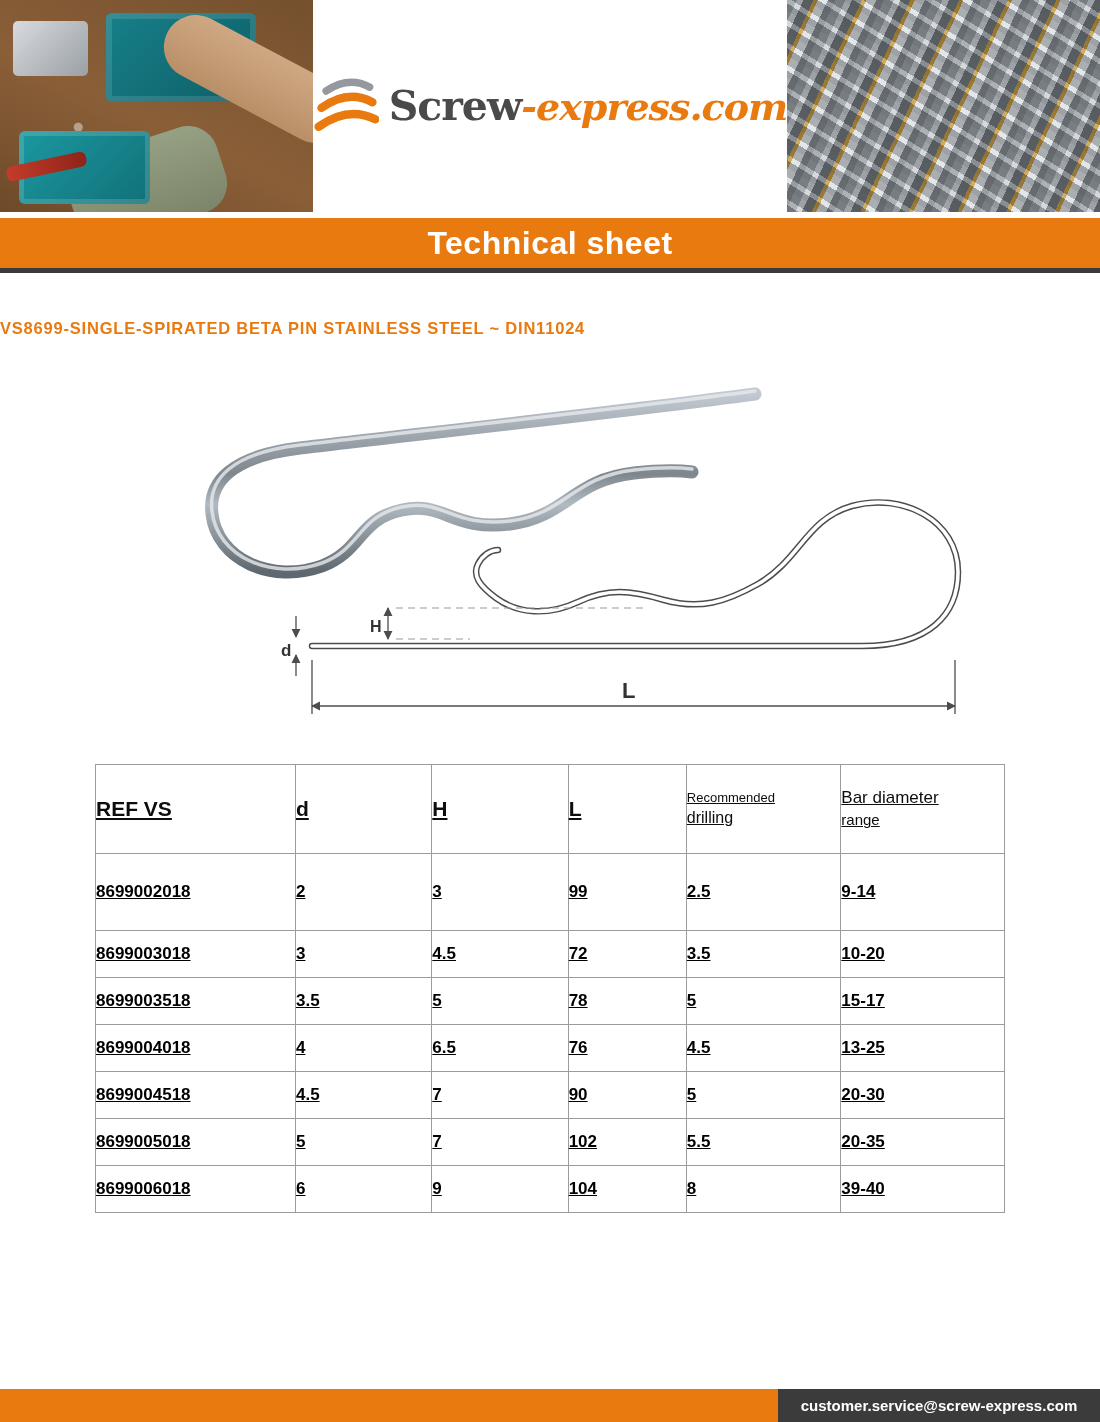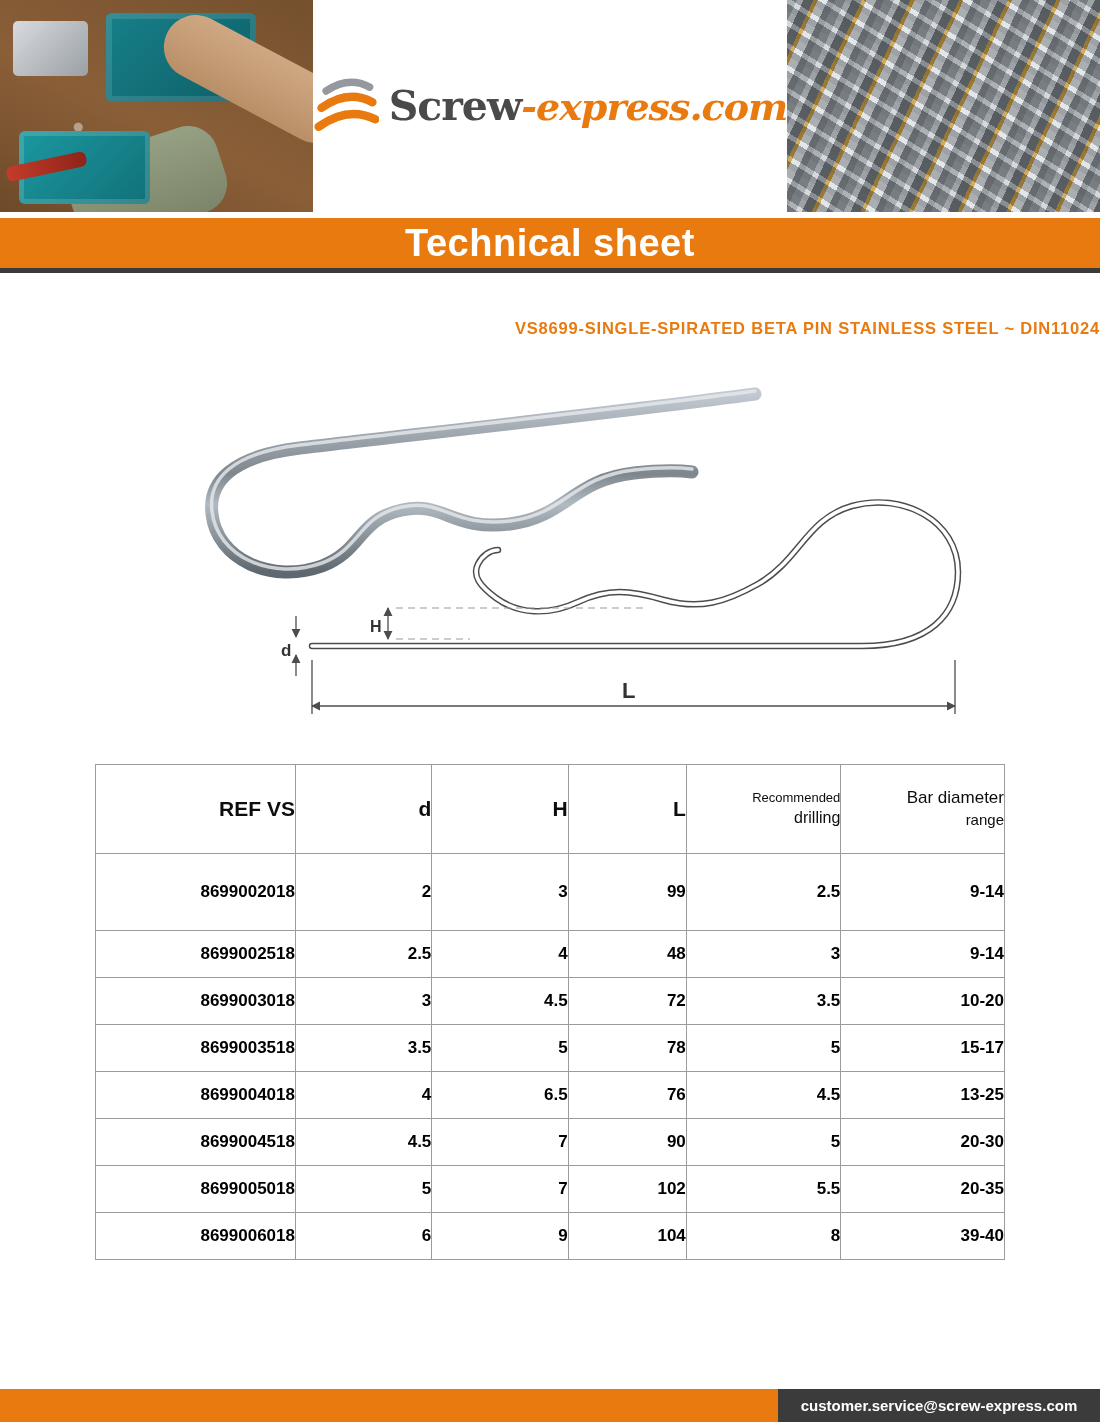--- a/index.html
+++ b/index.html
@@ -26,36 +26,36 @@
       #8a9096;}
   .photo-right::after{content:"";position:absolute;inset:0;background:
       repeating-linear-gradient(32deg,rgba(40,44,48,.35) 0 6px,rgba(255,255,255,.18) 6px 11px,rgba(20,22,24,.25) 11px 19px);}
   .logo-wrap{flex:1;display:flex;align-items:center;justify-content:space-between;gap:10px;background:#fff;}
   .logo-text{white-space:nowrap;font-family:"DejaVu Serif",serif;}
   .logo-bold{font-weight:bold;font-size:41px;color:#4a4a4a;letter-spacing:-1px;}
   .logo-accent{font-style:italic;font-weight:bold;font-size:38px;color:#e87a10;letter-spacing:-1px;}
 
   
   .banner{height:50px;background:#e87a10;border-bottom:5px solid #3a3a3a;display:flex;align-items:center;justify-content:center;margin-top:6px;}
-  .banner span{color:#fff;font-size:38px;font-weight:bold;letter-spacing:.5px;}
-
-  
-  .doc-title{margin-top:46px;text-align:right;color:#e87a10;font-size:16.5px;font-weight:bold;letter-spacing:.8px;}
+  .banner span{color:#fff;font-size:32px;font-weight:bold;letter-spacing:.5px;}
+
+  
+  .doc-title{margin-top:46px;text-align:left;color:#e87a10;font-size:16.5px;font-weight:bold;letter-spacing:.8px;}
 
   
   .diagram{display:block;margin:26px auto 0;}
   .dim{stroke:#4c4c4c;stroke-width:1.3;fill:none;}
   .dim-dash{stroke:#9a9a9a;stroke-width:1.2;fill:none;stroke-dasharray:7 5;}
   .wire-out{fill:none;stroke:#4c4c4c;stroke-width:6.5;stroke-linecap:round;}
   .wire-in{fill:none;stroke:#ffffff;stroke-width:3.6;stroke-linecap:round;}
   .dimtext{font-family:"Liberation Sans",sans-serif;font-weight:bold;fill:#333;}
 
   
   .spec-table{border-collapse:collapse;width:910px;margin:20px auto 0;table-layout:fixed;}
-  .spec-table th,.spec-table td{border:1px solid #9b9b9b;text-align:right;vertical-align:middle;padding:0;}
+  .spec-table th,.spec-table td{border:1px solid #9b9b9b;text-align:left;vertical-align:middle;padding:0;text-decoration:underline;}
   .spec-table thead th{height:88px;font-size:21px;font-weight:bold;color:#0d0d0d;}
   .spec-table td{height:46px;font-size:17px;font-weight:bold;color:#000000;}
   .spec-table tbody tr.tall td{height:76px;}
   .hline{display:block;line-height:1.35;}
   .h-small{font-size:13px;font-weight:normal;}
   .h-mid{font-size:16px;font-weight:normal;}
   .h-bar1{font-size:17px;font-weight:normal;}
   .h-bar2{font-size:15px;font-weight:normal;}
 
   
@@ -171,28 +171,20 @@
     <tbody>
         <tr class="tall">
           <td>8699002018</td>
           <td>2</td>
           <td>3</td>
           <td>99</td>
           <td>2.5</td>
           <td>9-14</td>
         </tr>
         <tr>
-          <td>8699002518</td>
-          <td>2.5</td>
-          <td>4</td>
-          <td>48</td>
-          <td>3</td>
-          <td>9-14</td>
-        </tr>
-        <tr>
           <td>8699003018</td>
           <td>3</td>
           <td>4.5</td>
           <td>72</td>
           <td>3.5</td>
           <td>10-20</td>
         </tr>
         <tr>
           <td>8699003518</td>
           <td>3.5</td>

